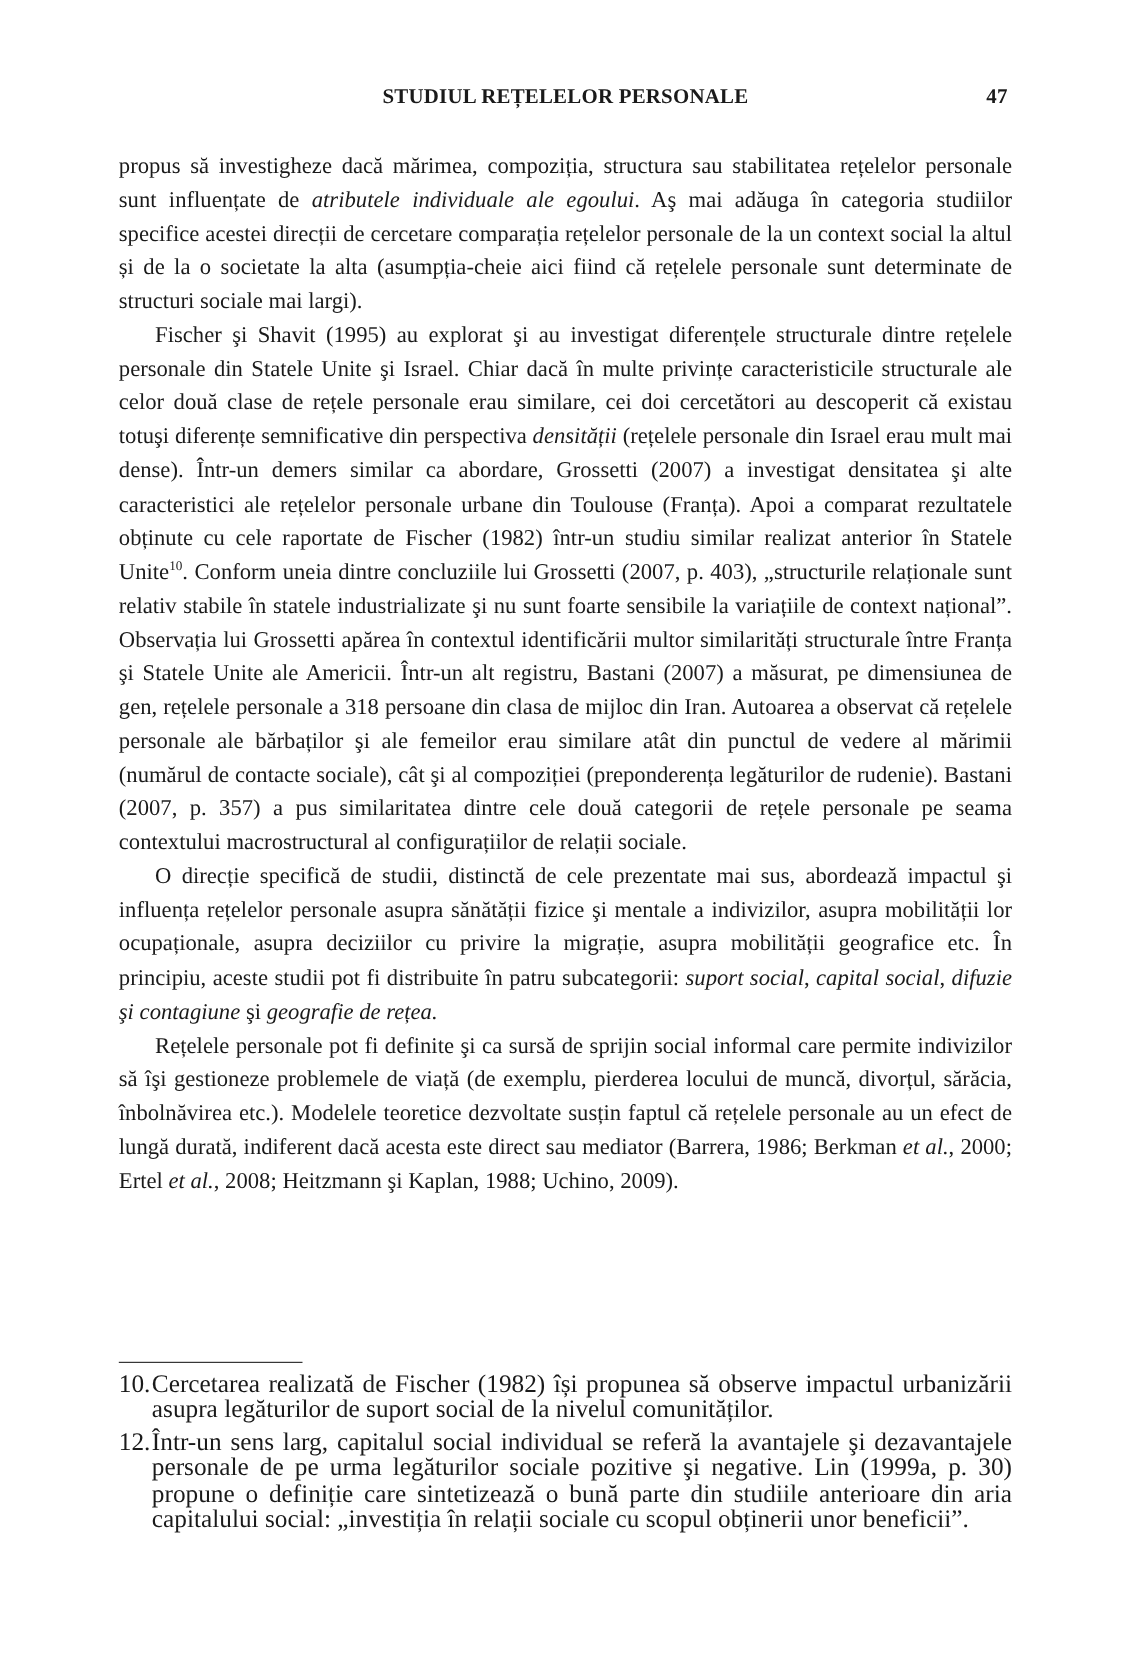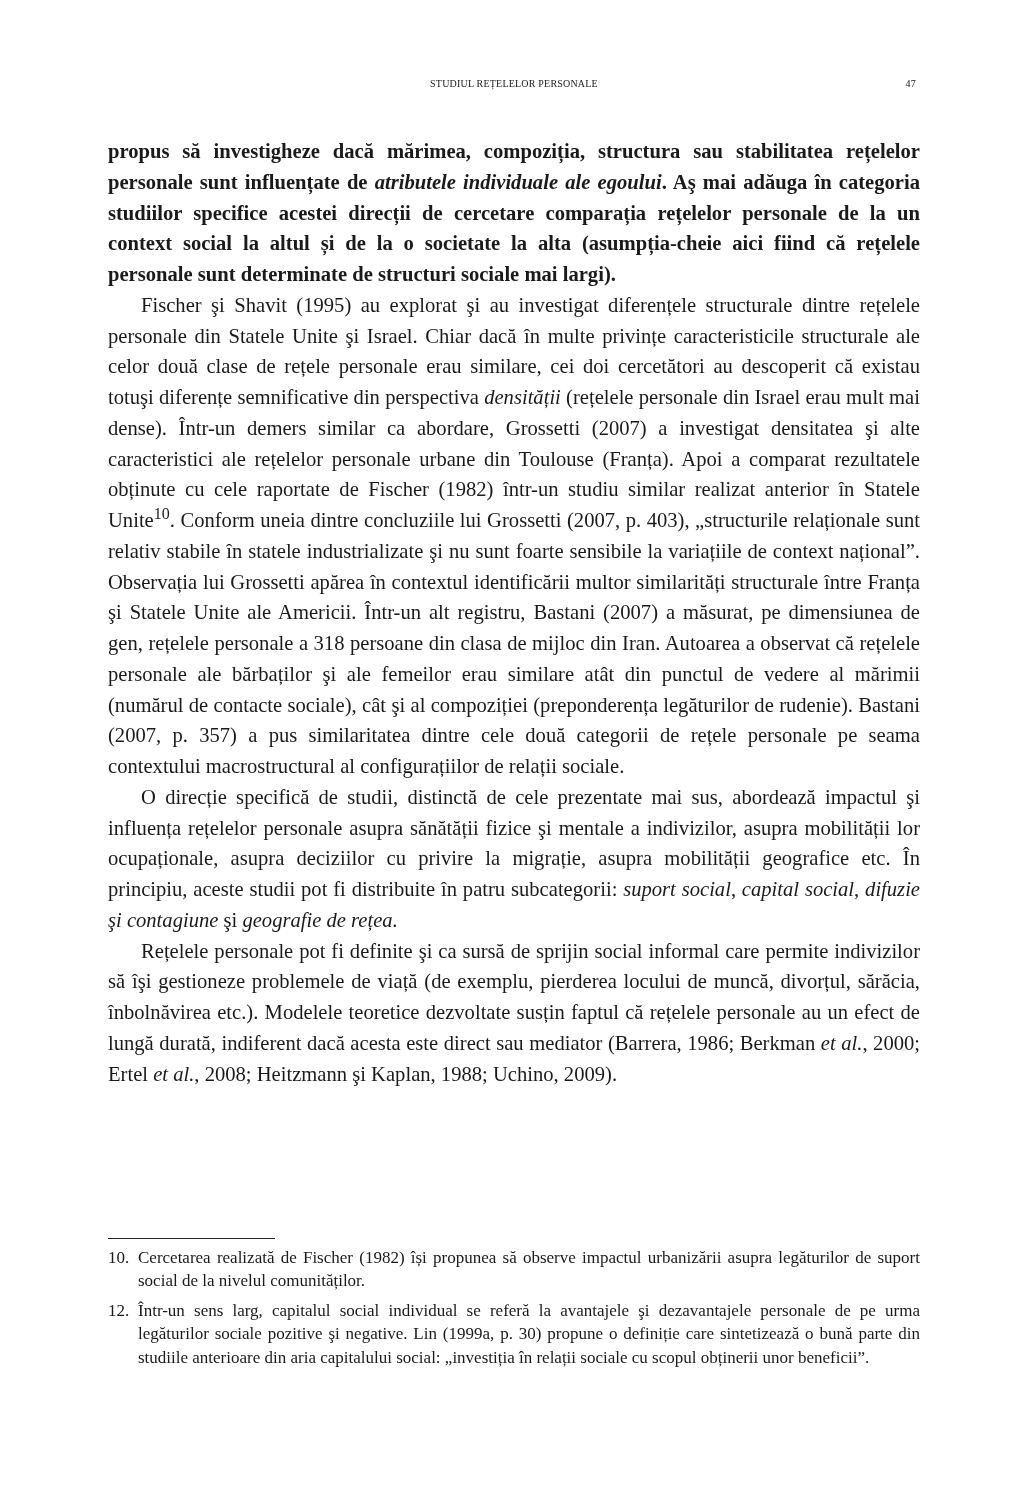--- a/index.html
+++ b/index.html
@@ -1,27 +1,27 @@
 <!DOCTYPE html>
 <html><head>
 <meta charset="utf-8">
 <style>
   html, body { margin: 0; padding: 0; background: #ffffff; }
   body { width: 1024px; height: 1504px; position: relative; overflow: hidden; color: #1a1a1a; }
   .page { position: absolute; left: 108px; top: 0; width: 812px; font-family: "Liberation Serif", serif; }
-  .running-head { position: absolute; top: 78px; left: 0; width: 812px; height: 24px; font-size: 10px; letter-spacing: 0.2px; }
+  .running-head { position: absolute; top: 78px; left: 0; width: 812px; height: 24px; font-size: 19px; letter-spacing: 0.2px; font-weight: bold; }
   .running-head .title { position: absolute; left: 0; right: 0; text-align: center; }
   .running-head .pageno { position: absolute; right: 4px; top: 0; }
   .body-text { position: absolute; top: 136px; left: 0; width: 812px; font-size: 20.6px; line-height: 30.75px; text-align: justify; }
   .body-text p { margin: 0; }
   .body-text p.indent { text-indent: 33px; }
-  .body-text p.first { text-indent: 0; font-weight: bold; }
-  sup { font-size: 16px; line-height: 0; vertical-align: 8px; }
+  .body-text p.first { text-indent: 0; }
+  sup { font-size: 12px; line-height: 0; vertical-align: 8px; }
   .rule { position: absolute; top: 1238px; left: 0; width: 167px; height: 0; border-top: 1.6px solid #222; }
-  .footnotes { position: absolute; top: 1246px; left: 0; width: 812px; font-size: 17px; line-height: 23.4px; text-align: justify; }
+  .footnotes { position: absolute; top: 1246px; left: 0; width: 812px; font-size: 23px; line-height: 23.4px; text-align: justify; }
   .fn { position: relative; padding-left: 30px; margin-bottom: 2px; }
   .fn .num { position: absolute; left: 0; top: 0; }
   .fn.gap { margin-top: 6px; }
 </style>
 </head>
 <body>
 
 <div class="page">
 
   <div class="running-head">

